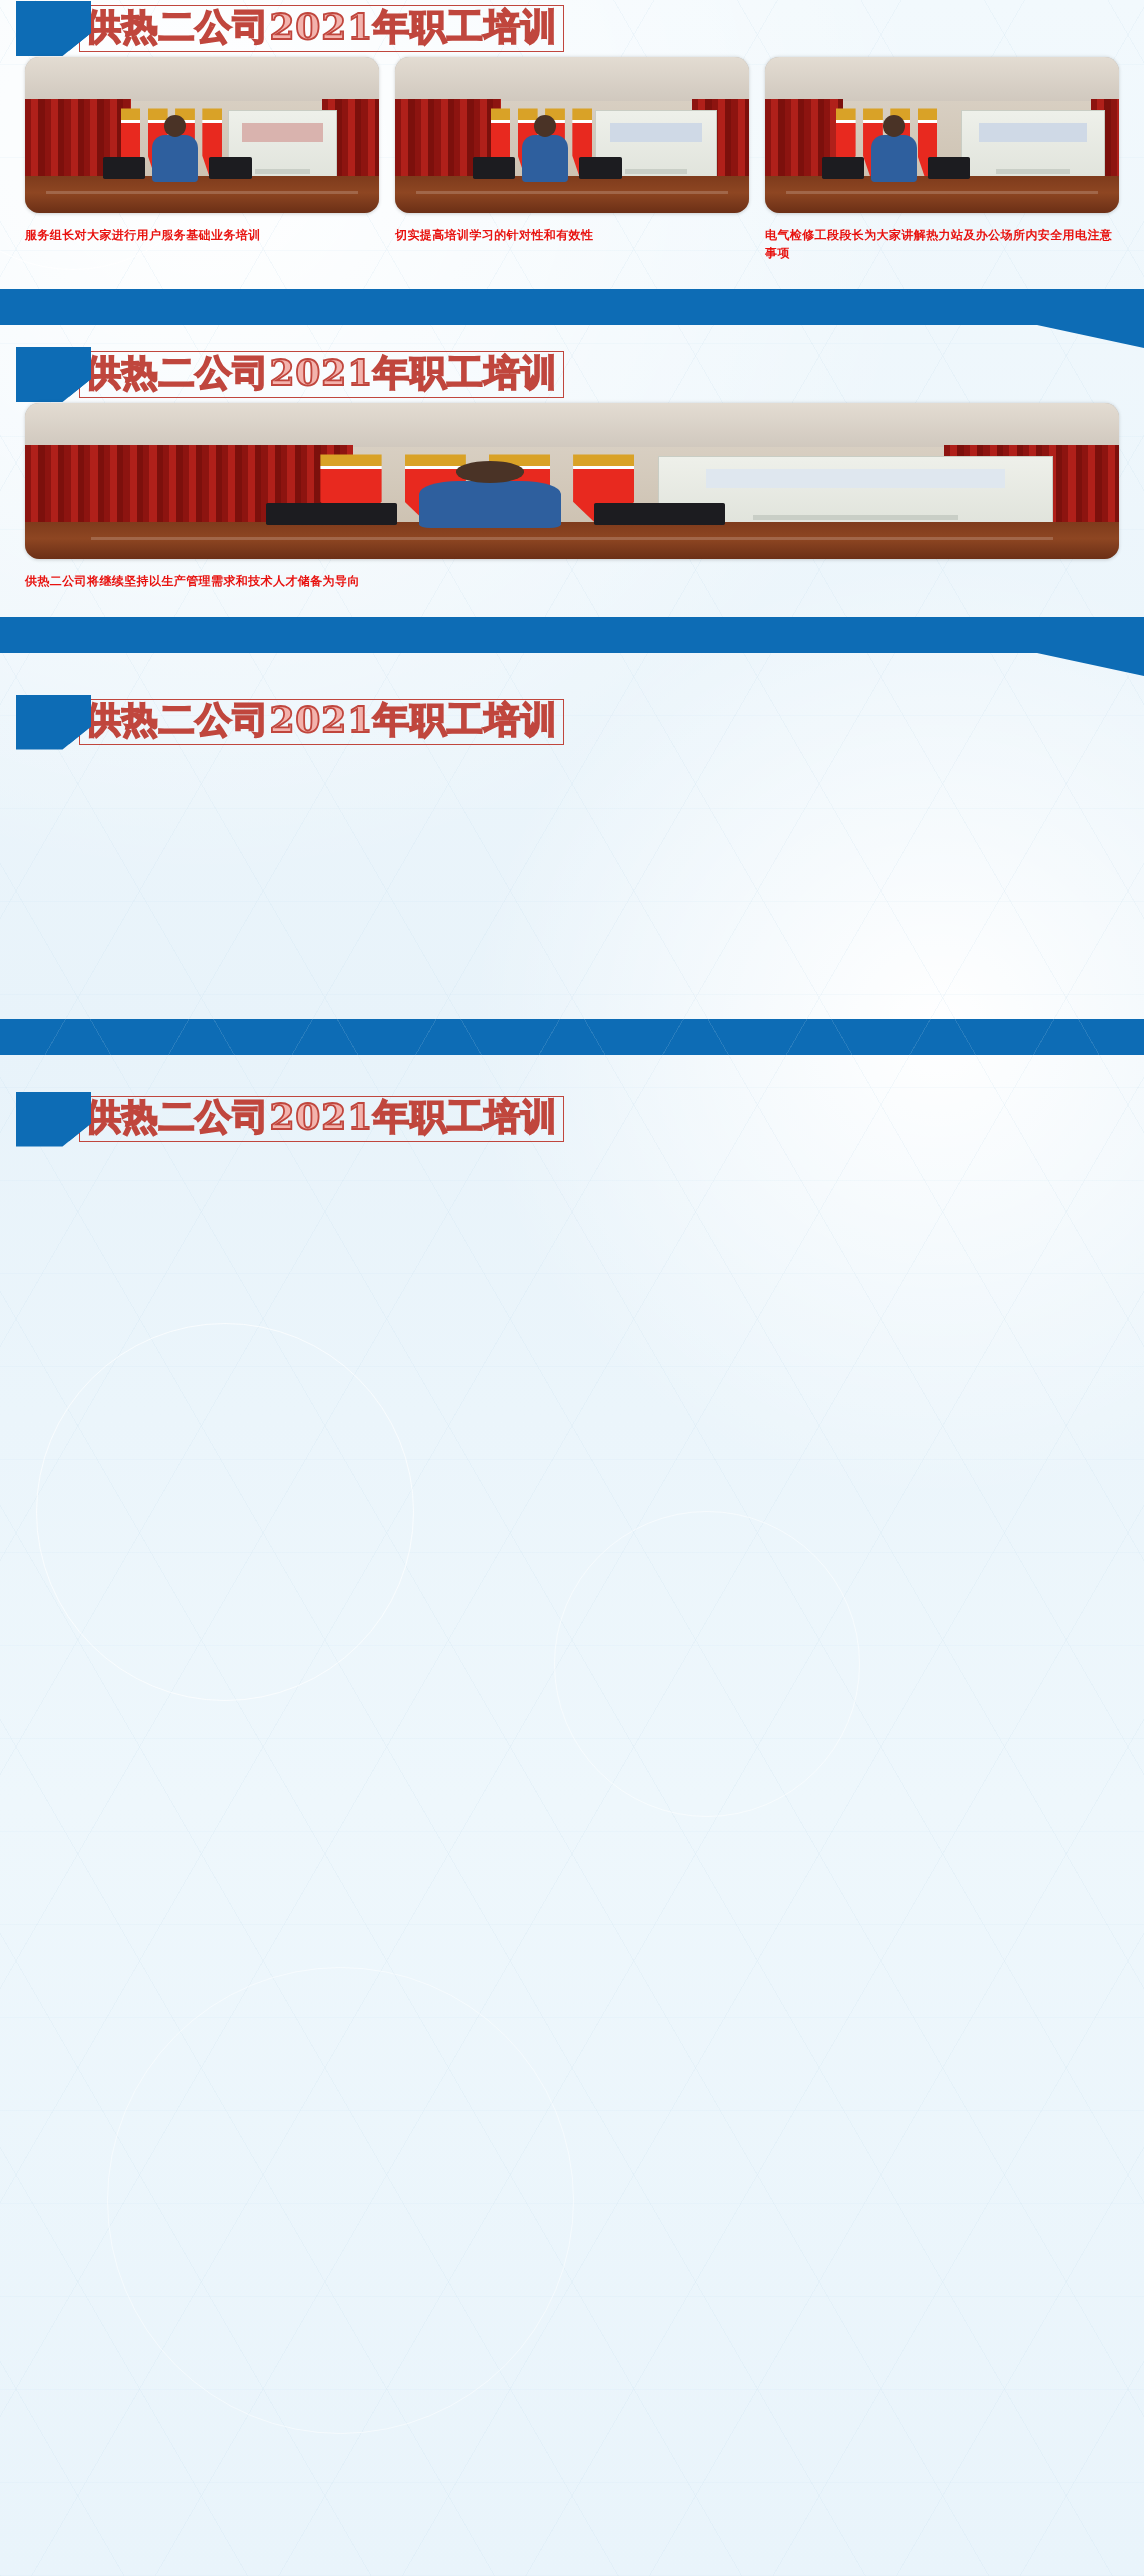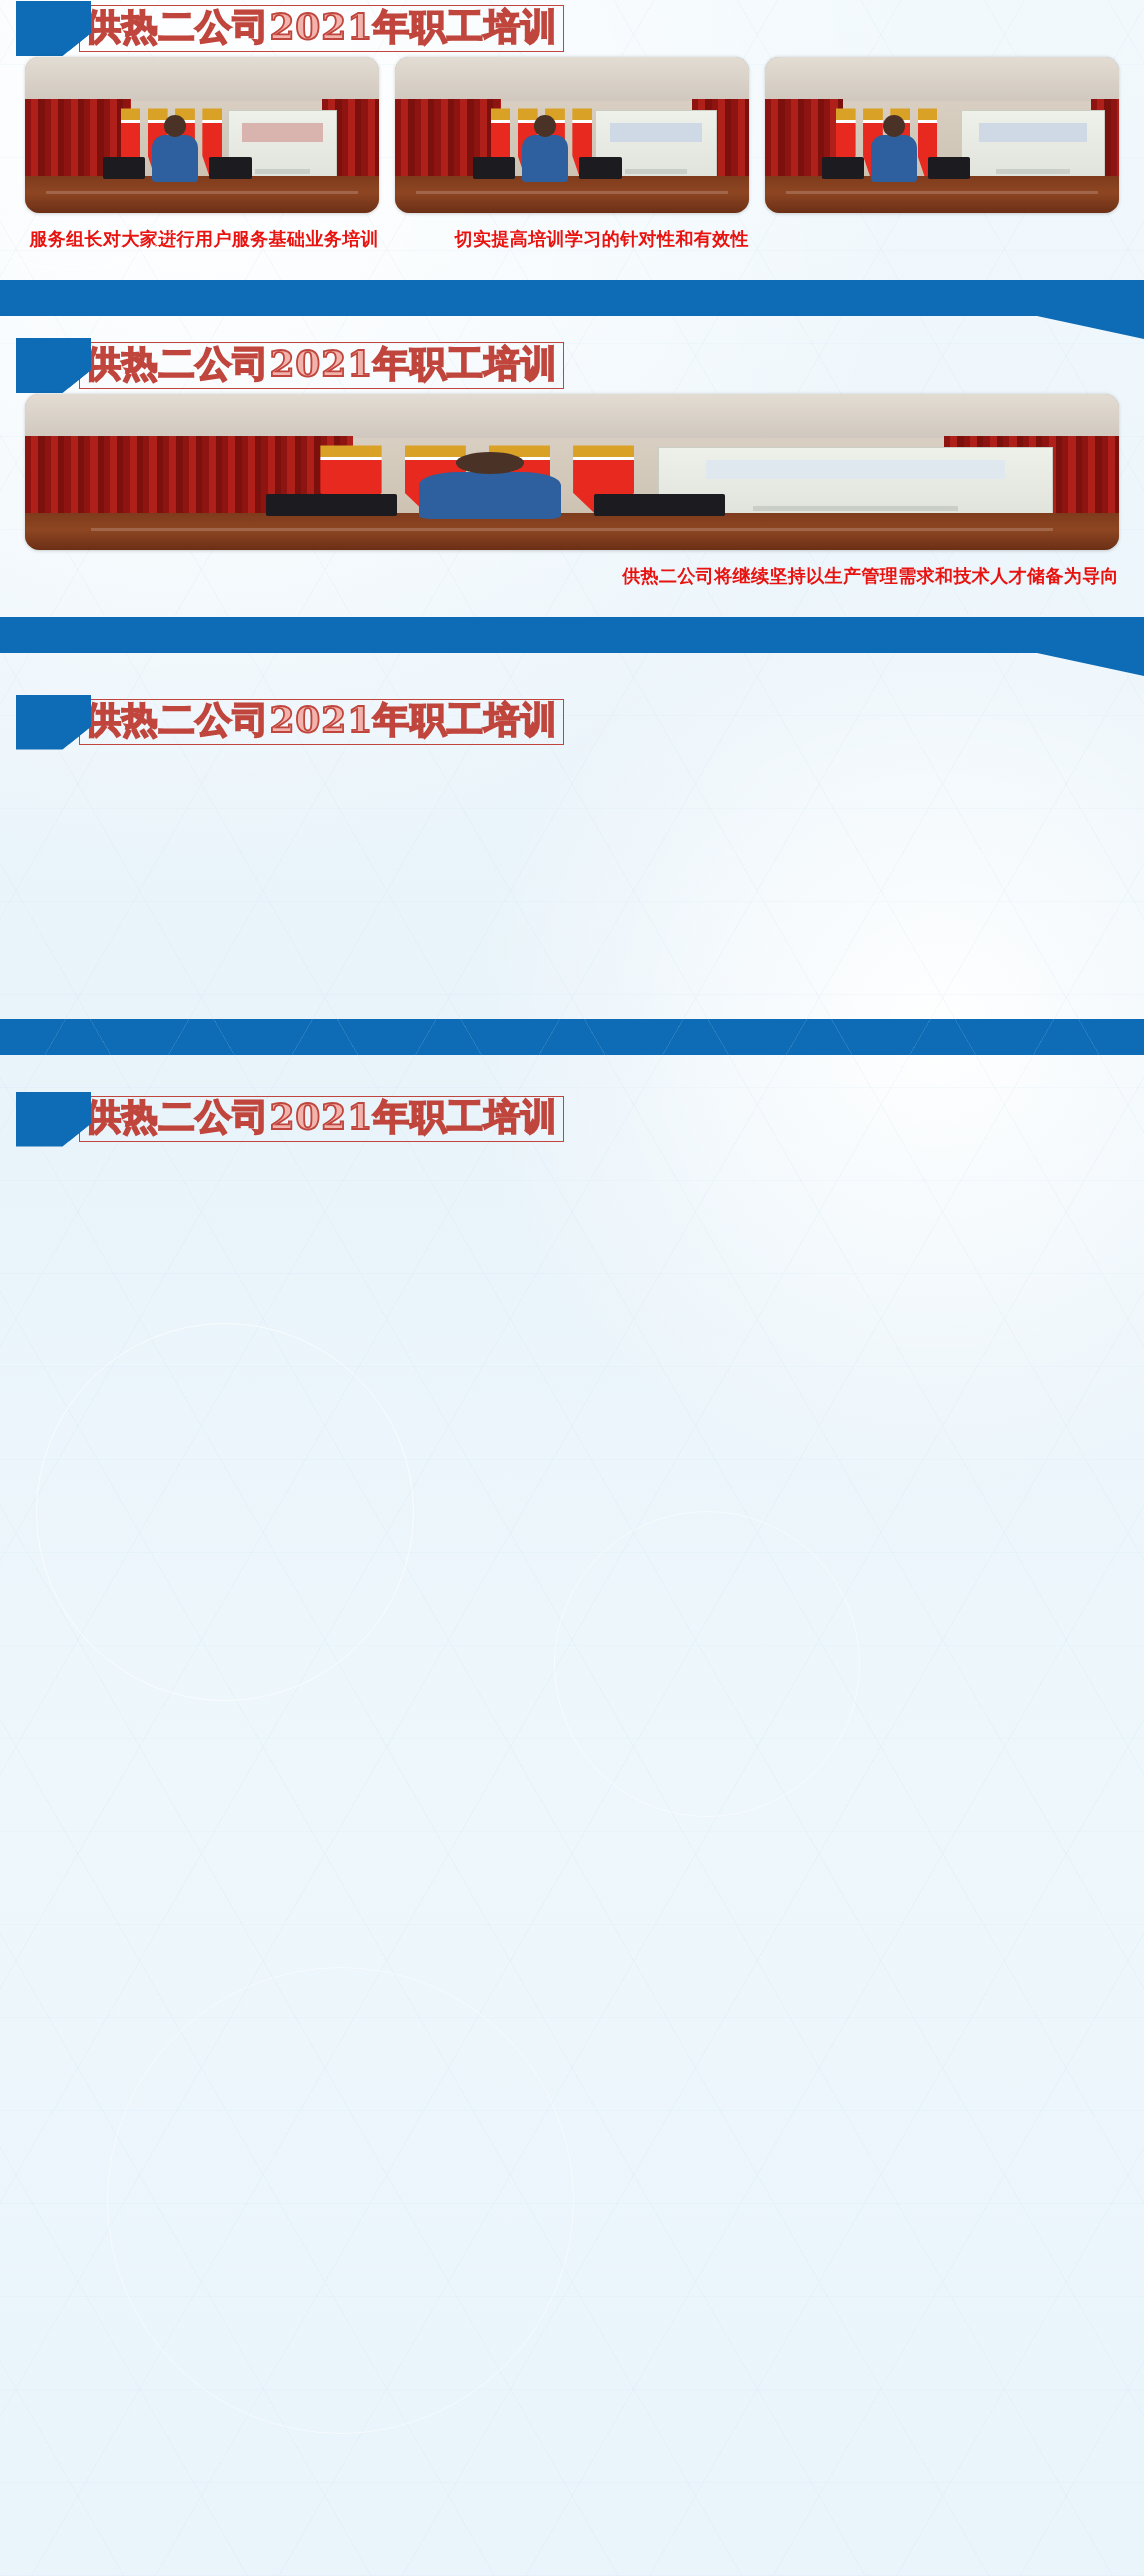--- a/index.html
+++ b/index.html
@@ -78,24 +78,24 @@
   .photo{
     width:100%;height:156px;
     border-radius:14.3px;
     overflow:hidden;
     position:relative;
     box-shadow:0 0.9px 3.6px rgba(0,0,0,.18);
     background:#b9b2aa;
   }
   .cap{
     margin-top:12.5px;
-    text-align:right;
+    text-align:left;
     color:#e8120f;
     font-weight:bold;
-    font-size:18px;
+    font-size:12px;
     line-height:1.5;
     letter-spacing:0.4px;
   }
 
   
   .sc{position:absolute;inset:0;}
   .sc .ceiling{position:absolute;left:0;right:0;top:0;height:30%;
     background:linear-gradient(180deg,#e3dcd2 0%,#cfc7bd 100%);}
   .sc .wall{position:absolute;left:0;right:0;top:28%;bottom:22%;
     background:linear-gradient(180deg,#d8cfc2 0%,#cdc2b2 100%);}
@@ -247,20 +247,21 @@
           <div class="screen" style="right:4%;width:40%">
               <b style="background:#cfd9e6"></b>
               <i></i>
             </div>
           <div class="desk"></div>
             <div class="person" style="left:30%"></div>
           <div class="laptop a" style="left:16%"></div>
             <div class="laptop b" style="left:46%"></div>
         </div>
       </div>
+      <div class="cap">电气检修工段段长为大家讲解热力站及办公场所内安全用电注意事项</div>
     </div>
   </div>
 
   <div class="band"></div>
 
   <div class="sec-head" style="margin-top:21.5px;">
     <span class="sec-flag"></span>
     <span class="sec-title">供热二公司2021年职工培训</span>
   </div>
 

